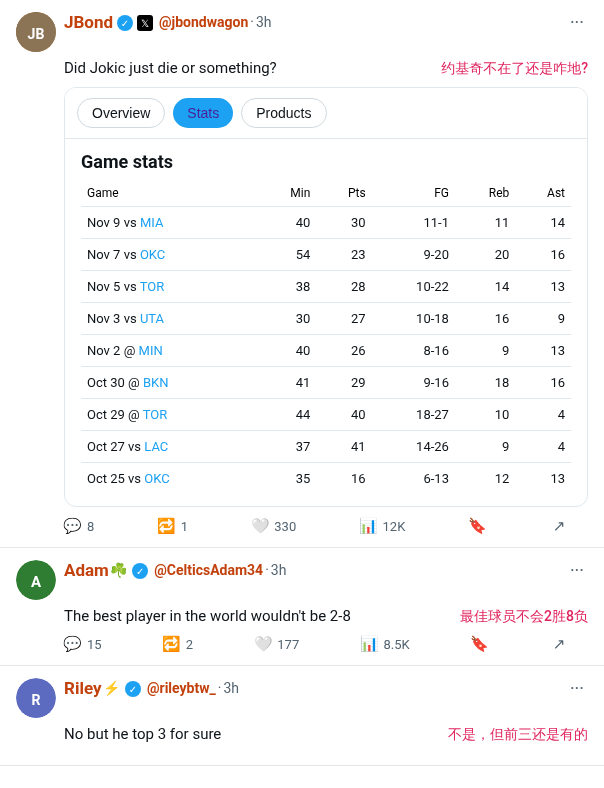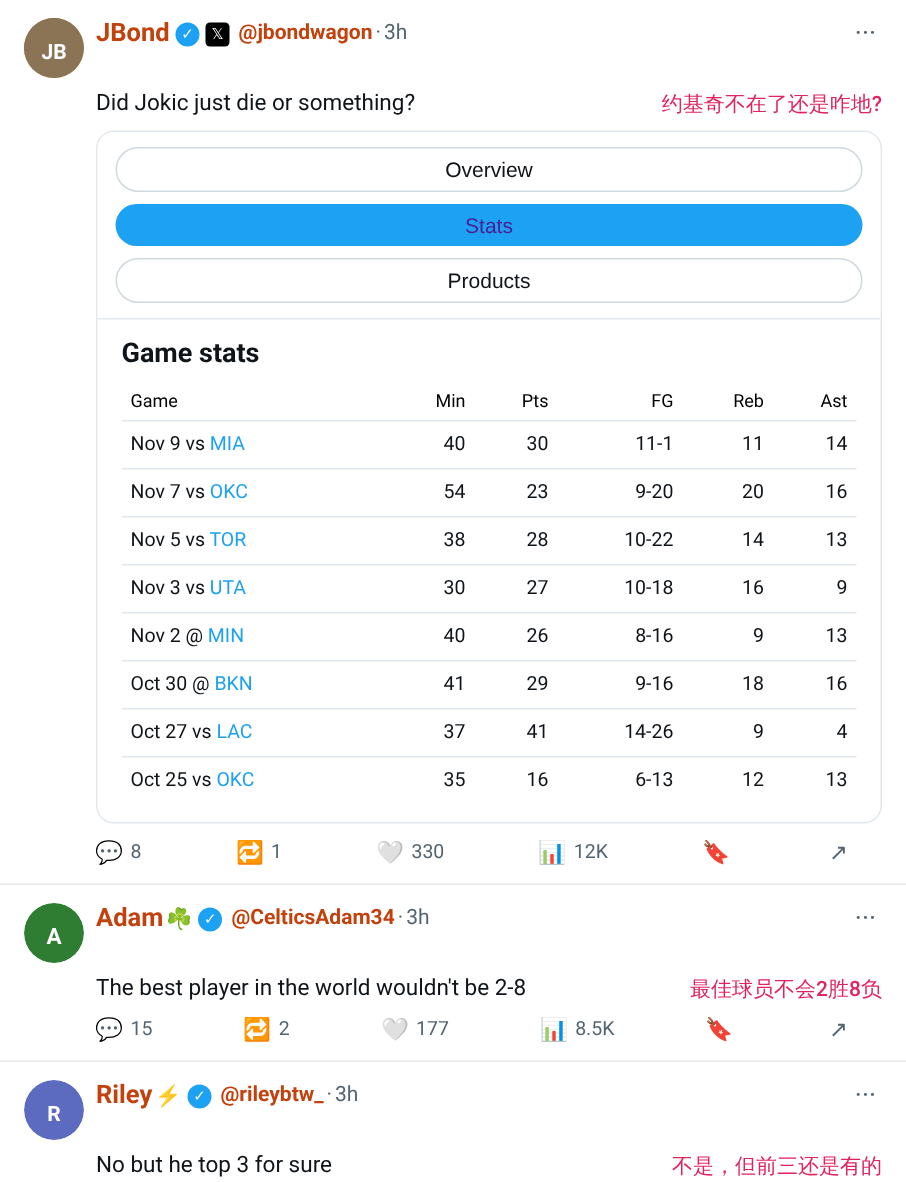--- a/index.html
+++ b/index.html
@@ -87,21 +87,21 @@
       margin-left: auto;
       color: #536471;
       font-size: 18px;
       cursor: pointer;
       padding: 0 4px;
     }
 
     .tweet-text-row {
       display: flex;
       justify-content: space-between;
-      align-items: flex-end;
+      align-items: center;
       margin-left: 48px;
       margin-bottom: 8px;
     }
 
     .tweet-text-main {
       font-size: 15px;
       color: #0f1419;
       line-height: 1.4;
     }
 
@@ -122,21 +122,20 @@
       margin-bottom: 10px;
     }
 
     
     .tabs {
       display: flex;
       gap: 8px;
       padding: 10px 12px;
       border-bottom: 1px solid #e1e8ed;
       background: #fff;
-      flex-direction: column;
     }
 
     .tab {
       padding: 6px 14px;
       border-radius: 20px;
       font-size: 14px;
       font-weight: 500;
       cursor: pointer;
       border: none;
     }
@@ -336,20 +335,28 @@
             </tr>
             <tr>
               <td>Oct 30 @ <a class="team-link">BKN</a></td>
               <td>41</td>
               <td>29</td>
               <td>9-16</td>
               <td>18</td>
               <td>16</td>
             </tr>
             <tr>
+              <td>Oct 29 @ <a class="team-link">TOR</a></td>
+              <td>44</td>
+              <td>40</td>
+              <td>18-27</td>
+              <td>10</td>
+              <td>4</td>
+            </tr>
+            <tr>
               <td>Oct 27 vs <a class="team-link">LAC</a></td>
               <td>37</td>
               <td>41</td>
               <td>14-26</td>
               <td>9</td>
               <td>4</td>
             </tr>
             <tr>
               <td>Oct 25 vs <a class="team-link">OKC</a></td>
               <td>35</td>

